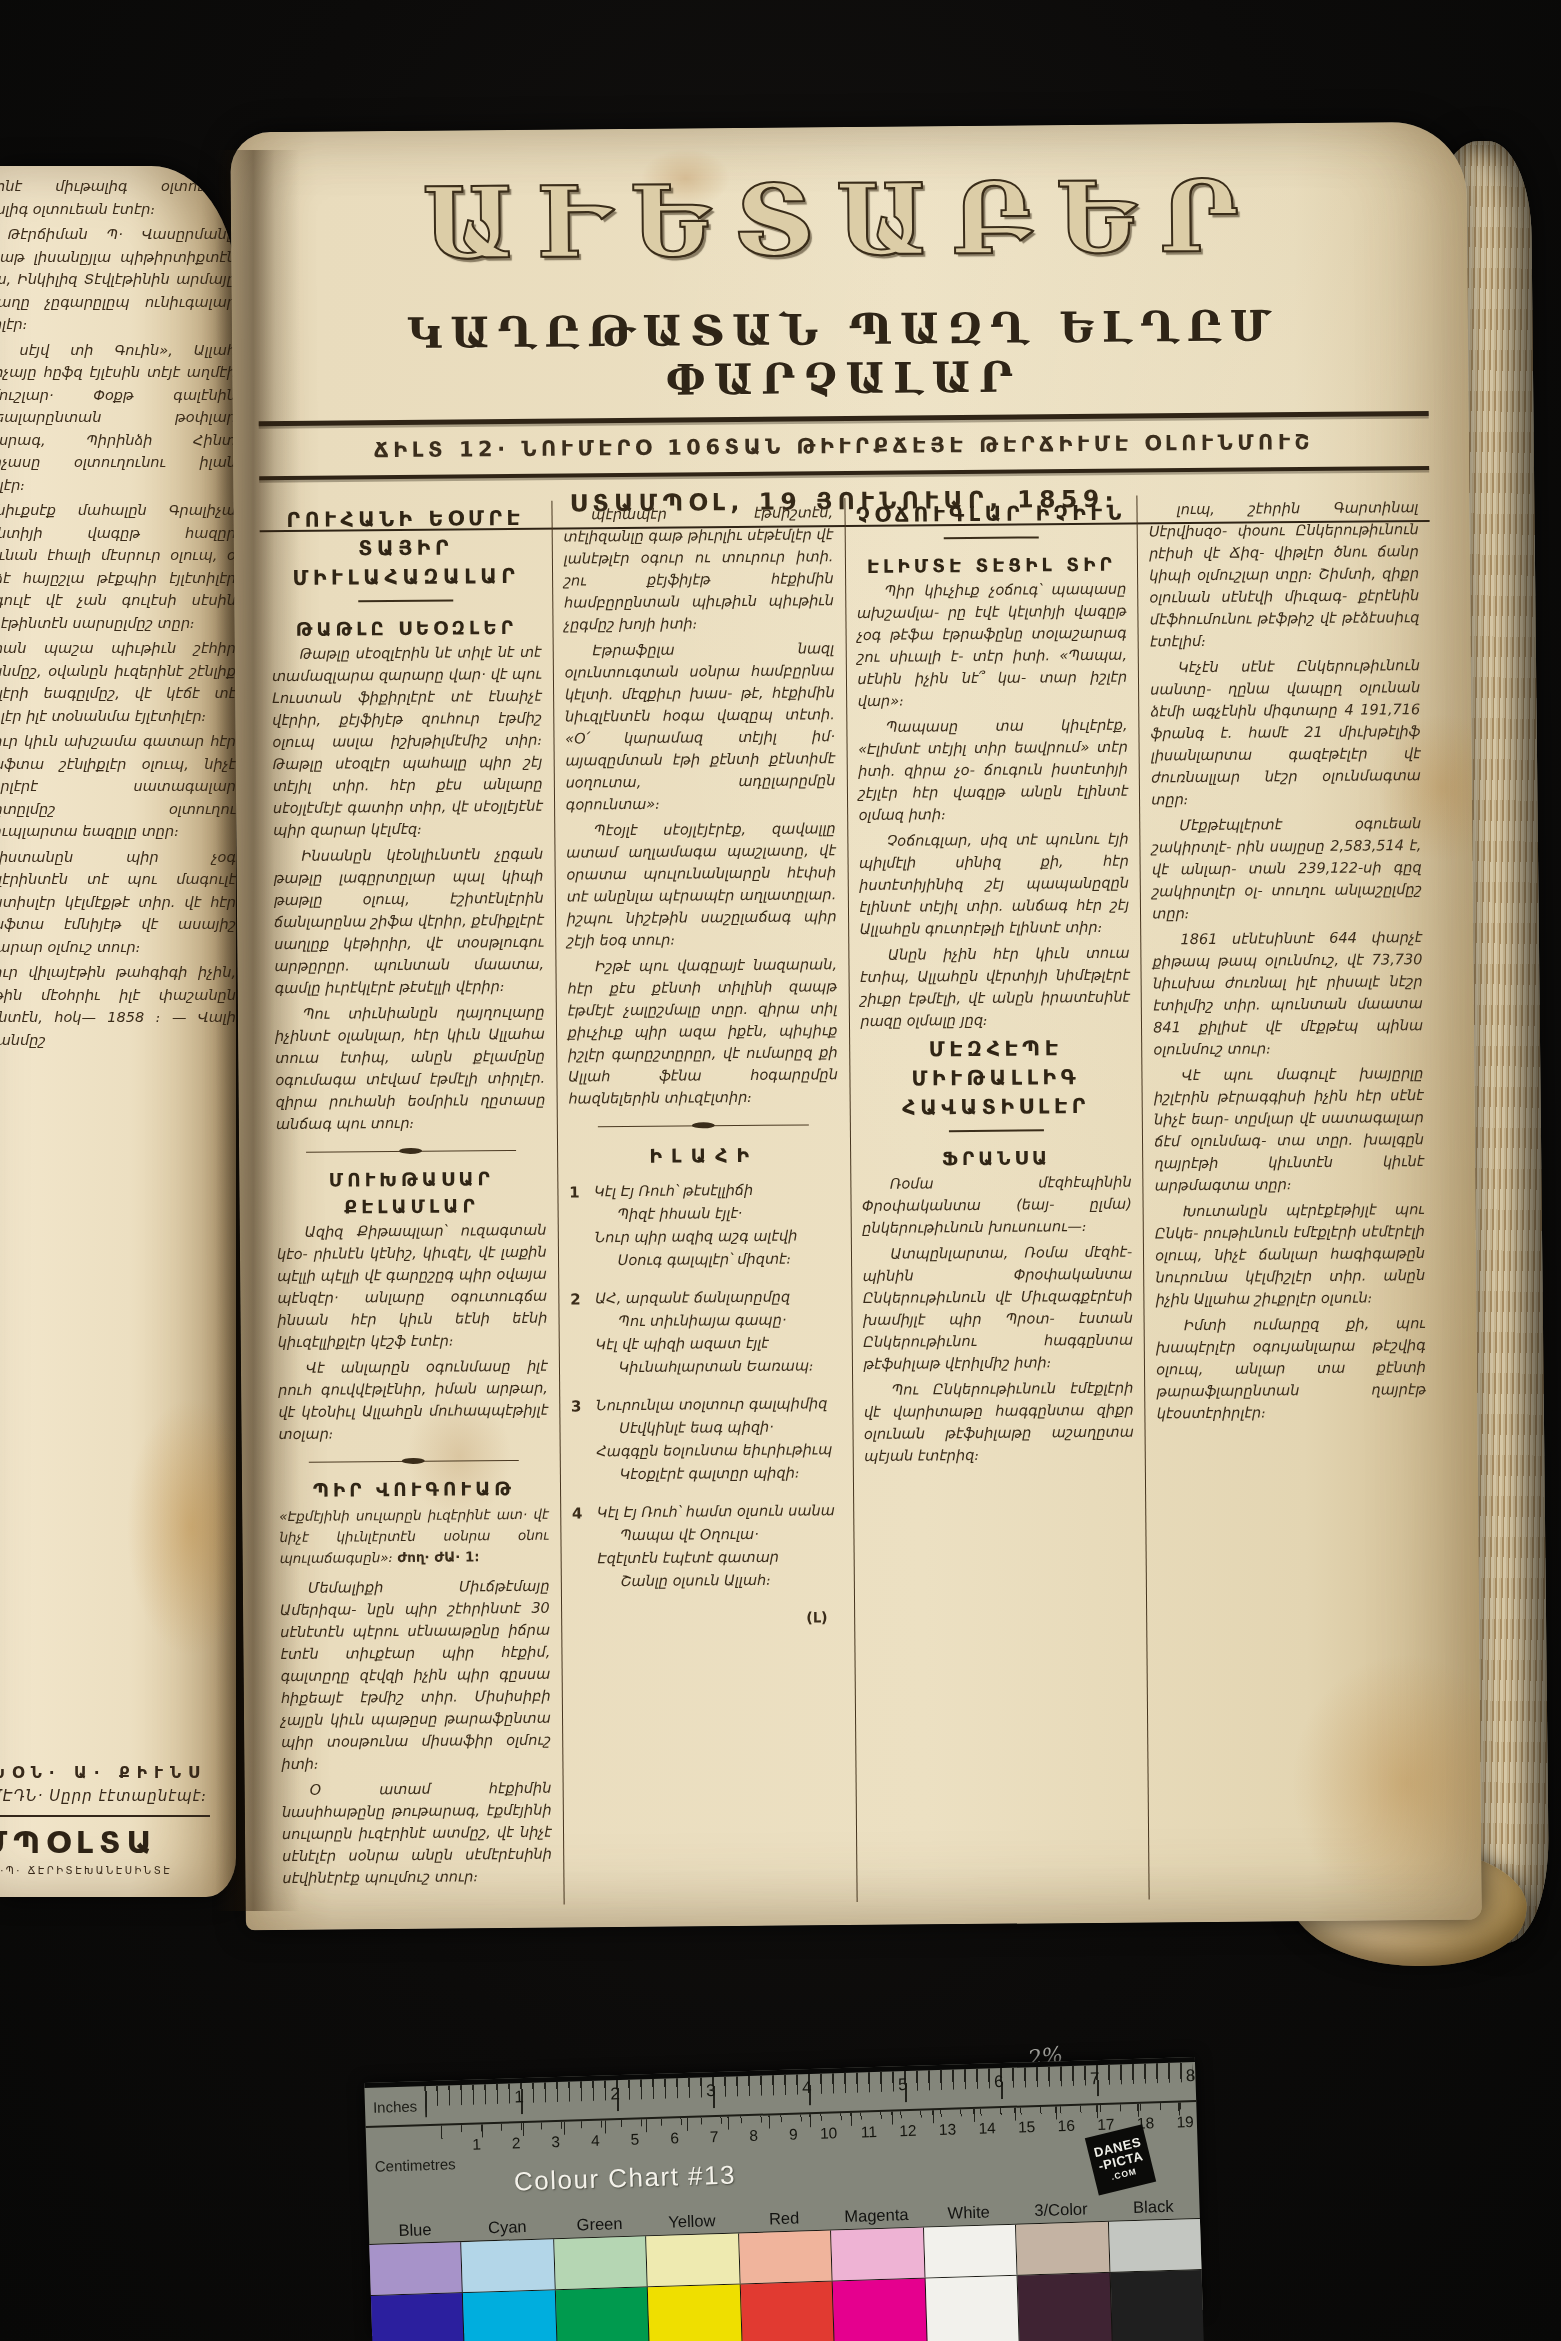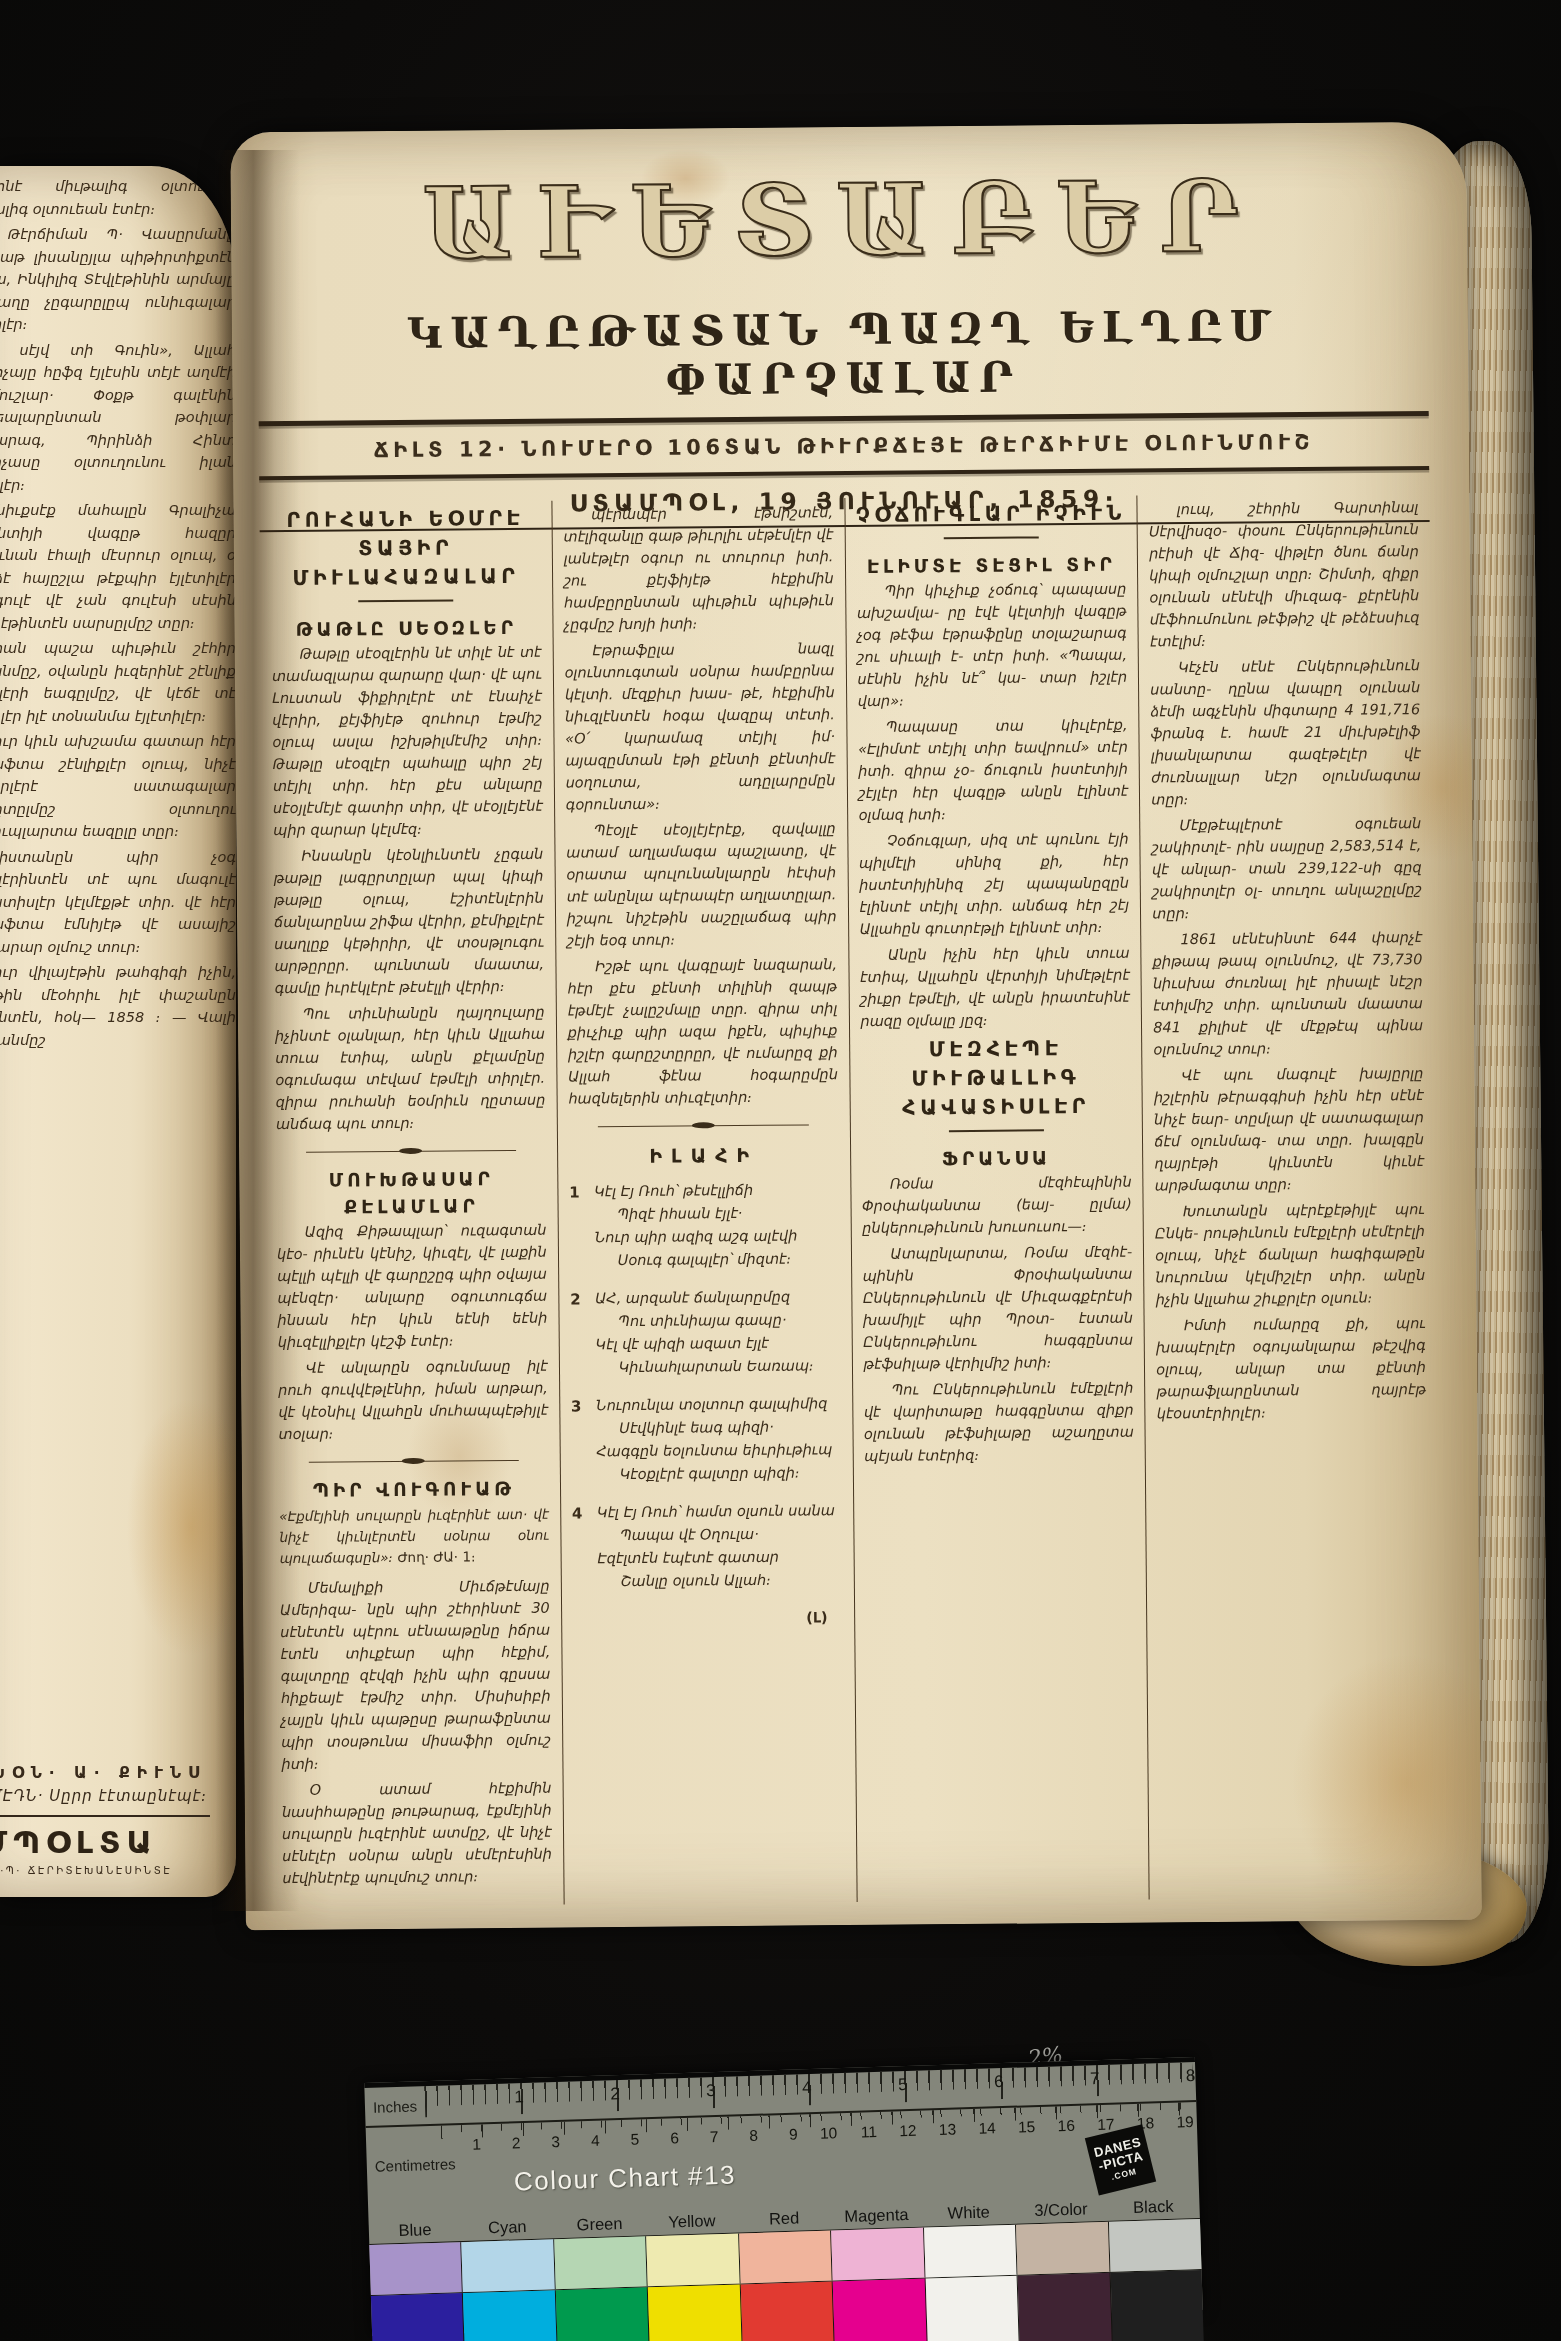--- a/index.html
+++ b/index.html
@@ -97,21 +97,21 @@
     font-style:italic;font-size:14.5px;line-height:22px;color:#3a2c1a;text-align:justify;}
   .col + .col{border-left:1px solid #46351f;}
   .col .para{margin:0 0 4px 0;text-indent:28px;}
   .col-h1{font-style:normal;font-weight:bold;text-align:center;font-size:20.5px;letter-spacing:4.5px;color:#302515;line-height:29px;text-indent:0;}
   .col-h2{font-style:normal;font-weight:bold;text-align:center;font-size:18.5px;letter-spacing:4px;color:#302515;line-height:27px;margin-top:13px;text-indent:0;}
   .head-rule{width:95px;height:2px;background:#3a2d1a;margin:8px auto 11px auto;}
   .divider{position:relative;height:4px;margin:15px auto 13px auto;width:78%;}
   .divider::before{content:"";position:absolute;left:0;right:0;top:1.5px;height:1px;background:#4a3922;}
   .divider::after{content:"";position:absolute;left:50%;top:-1.5px;width:23px;height:6px;margin-left:-11.5px;background:#3a2d1a;border-radius:50%;}
   .quote{font-size:13.5px;line-height:21px;margin:2px 0 8px 0;}
-  .scrip-ref{font-style:normal;font-weight:normal;margin-top:20px;}
+  .scrip-ref{font-style:normal;font-weight:bold;margin-top:20px;}
   .hymn-title{font-style:normal;font-weight:bold;text-align:center;font-size:19px;letter-spacing:9px;color:#302515;margin:17px 0 13px 0;}
   .stanza{display:flex;gap:8px;margin:0 0 15px 0;}
   .stanza-num{flex:0 0 17px;font-style:normal;font-weight:bold;font-size:15px;padding-top:1px;}
   .stanza-lines{flex:1;}
   .stanza-lines div{line-height:23px;}
   .stanza-lines div:nth-child(even){padding-left:23px;}
   .hymn-close{text-align:right;font-style:normal;font-weight:bold;padding-right:15px;}
   
   .chart{
     position:absolute;left:368px;top:2070px;width:831px;height:248px;

